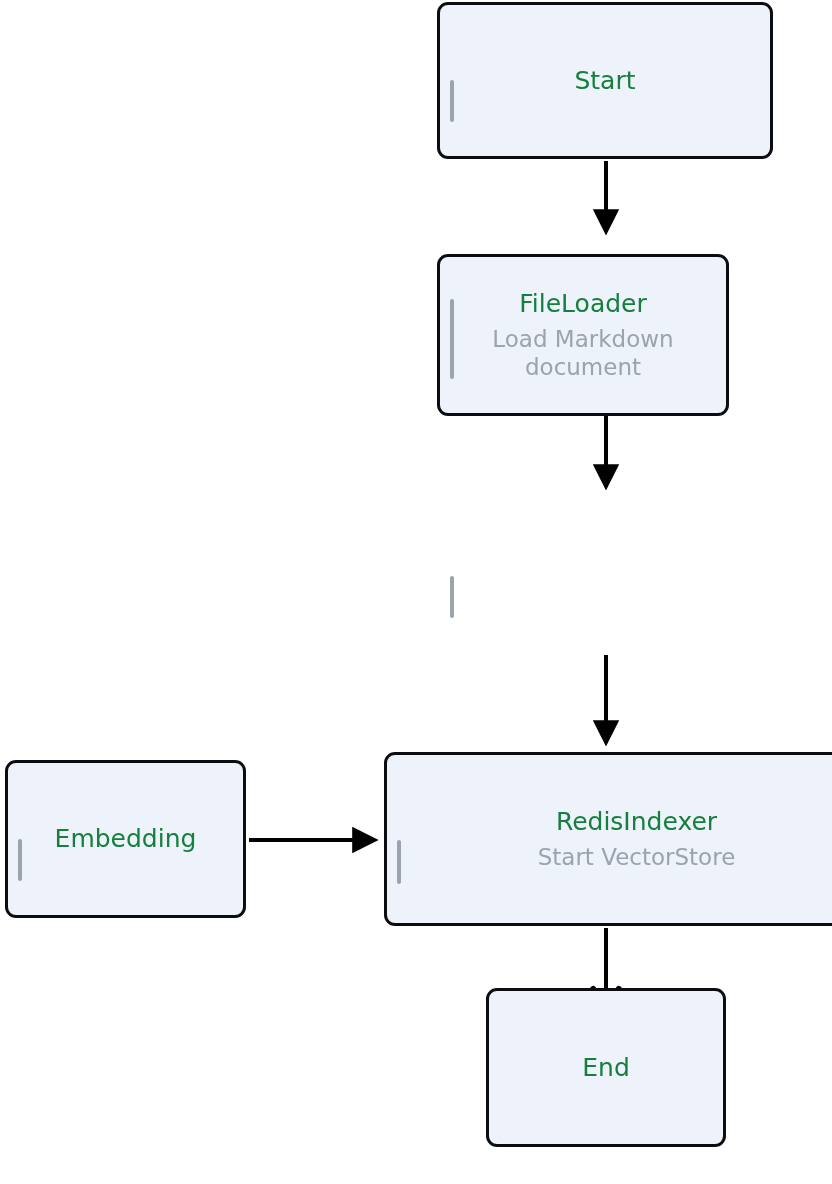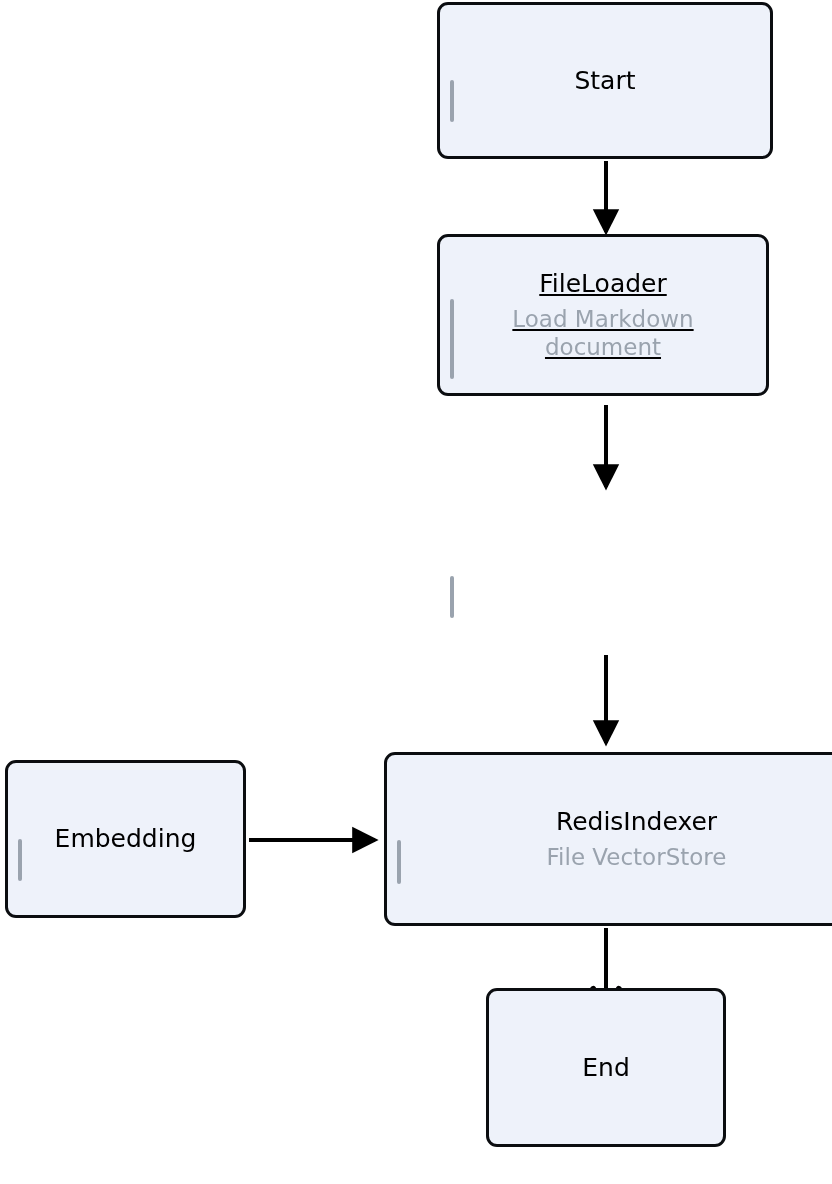--- a/index.html
+++ b/index.html
@@ -31,21 +31,21 @@
     border: 3px solid #0b0d10;
     border-radius: 11px;
     display: flex;
     flex-direction: column;
     align-items: center;
     justify-content: center;
     padding: 6px 14px;
     z-index: 3;
   }
   .node-title {
-    color: #000000;
+    color: #15803d;
     font-size: 25px;
     font-weight: 400;
     line-height: 1.18;
     text-align: center;
     white-space: nowrap;
   }
   .node-sub {
     color: #9aa3ae;
     font-size: 23px;
     font-weight: 400;
@@ -61,21 +61,21 @@
   .accent-bar {
     position: absolute;
     width: 4px;
     border-radius: 2px;
     background: #9aa3ae;
     z-index: 4;
   }
 
   
   #node-start      { left: 437px; top: 2px;    width: 336px; height: 157px; }
-  #node-fileloader { left: 437px; top: 234px;  width: 332px; height: 162px; text-decoration: underline; }
+  #node-fileloader { left: 437px; top: 254px;  width: 292px; height: 162px; }
   #node-splitter   { left: 437px; top: 496px;  width: 336px; height: 157px; }
   #node-redis      { left: 384px; top: 752px;  width: 505px; height: 174px; }
   #node-embedding  { left: 5px;   top: 760px;  width: 241px; height: 158px; align-items: center; }
   #node-end        { left: 486px; top: 988px; width: 240px; height: 159px; }
 
   
   #bar-start      { left: 450px; top: 80px;   height: 42px; }
   #bar-fileloader { left: 450px; top: 299px;  height: 80px; }
   #bar-splitter   { left: 450px; top: 576px;  height: 42px; }
   #bar-redis      { left: 397px; top: 840px;  height: 44px; }
@@ -128,21 +128,21 @@
   <div class="node" id="node-fileloader">
     <div class="node-title">FileLoader</div>
     <div class="node-sub wrap" style="max-width:220px;margin-top:7px;">Load Markdown document</div>
   </div>
   <div class="accent-bar" id="bar-fileloader"></div>
 
   <div class="accent-bar" id="bar-splitter"></div>
 
   <div class="node" id="node-redis">
     <div class="node-title">RedisIndexer</div>
-    <div class="node-sub">File VectorStore</div>
+    <div class="node-sub">Start VectorStore</div>
   </div>
   <div class="accent-bar" id="bar-redis"></div>
 
   <div class="node" id="node-embedding">
     <div class="node-title">Embedding</div>
   </div>
   <div class="accent-bar" id="bar-embedding"></div>
 
   <div class="node" id="node-end">
     <div class="node-title">End</div>

